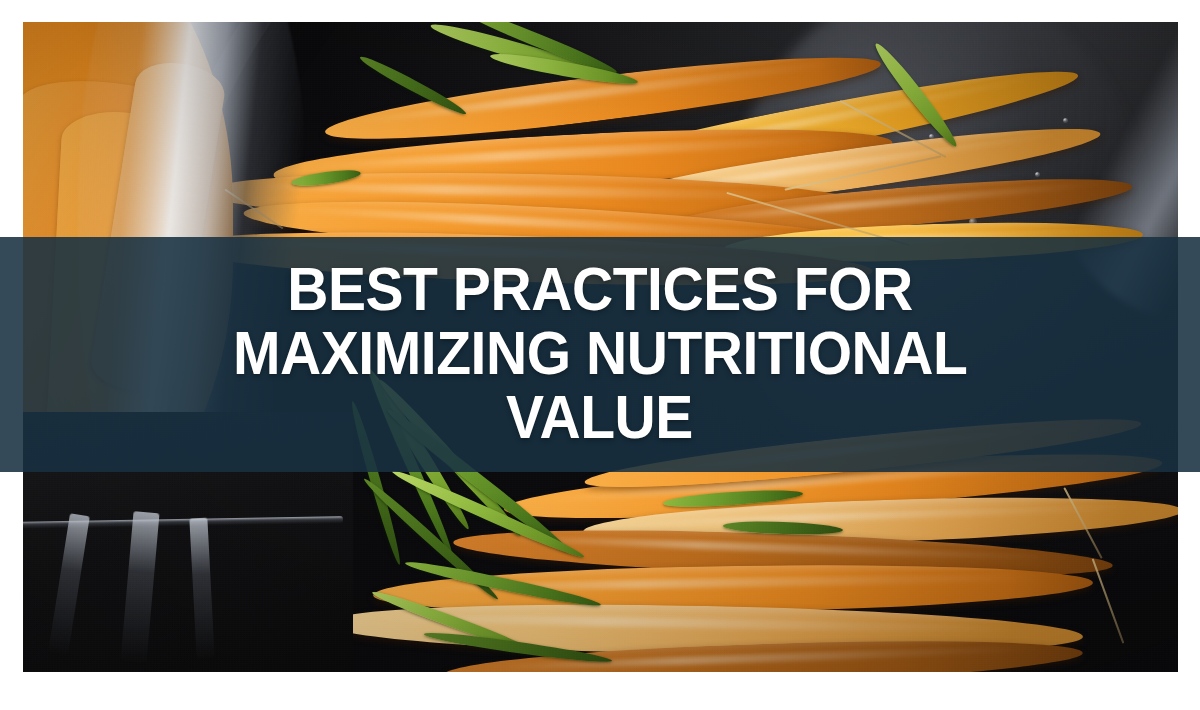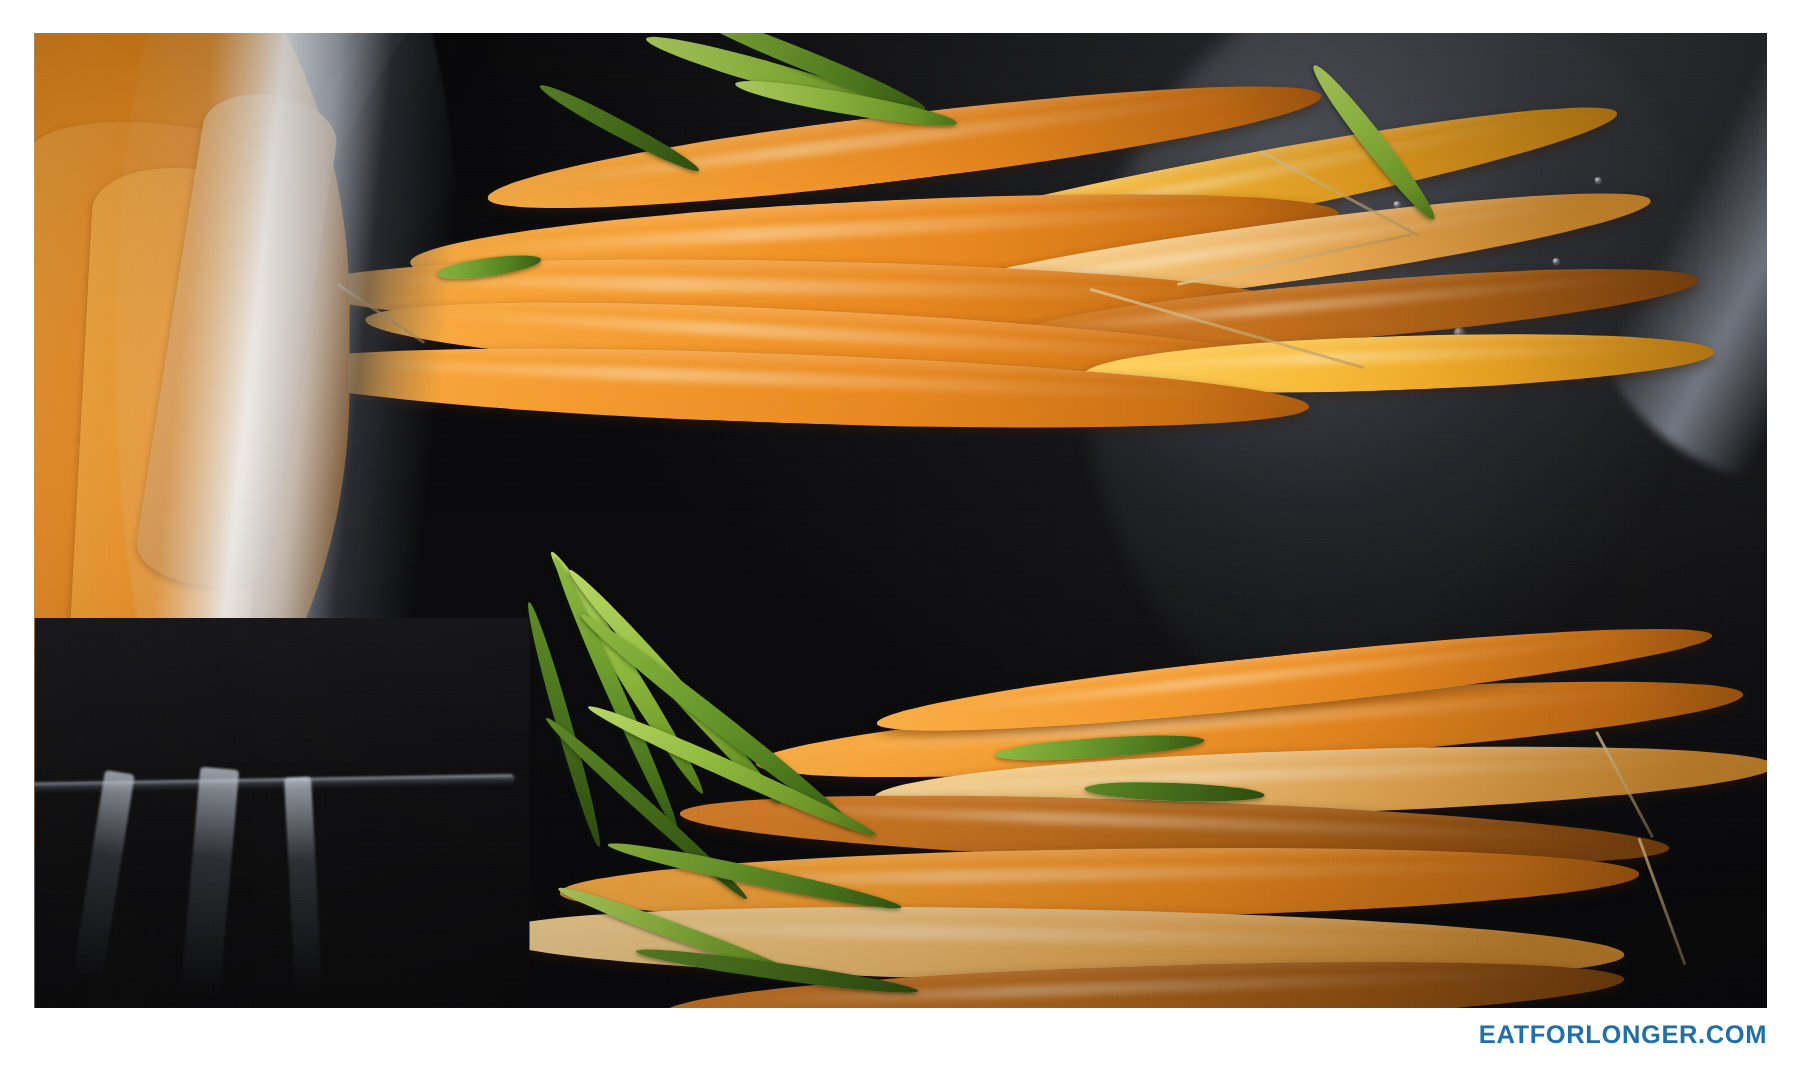--- a/index.html
+++ b/index.html
@@ -351,16 +351,20 @@
       <div class="grate-bar" style="left:-10px;bottom:146px;width:330px;height:7px;transform:rotate(-1deg);"></div>
       <div class="grate-bar" style="left:36px;bottom:18px;width:20px;height:140px;transform:rotate(9deg);"></div>
       <div class="grate-bar" style="left:104px;bottom:10px;width:26px;height:150px;transform:rotate(5deg);"></div>
       <div class="grate-bar" style="left:170px;bottom:14px;width:18px;height:140px;transform:rotate(-3deg);"></div>
 
       <div class="photo-vignette"></div>
       <div class="photo-grain"></div>
     </div>
   </div>
 
-
-  <div class="watermark">EATFORLONGER.COM</div>
+  <div class="title-banner">
+    <div class="title-line">BEST PRACTICES FOR</div>
+    <div class="title-line">MAXIMIZING NUTRITIONAL</div>
+    <div class="title-line">VALUE</div>
+  </div>
+
 
 </div>
 
 </body></html>

